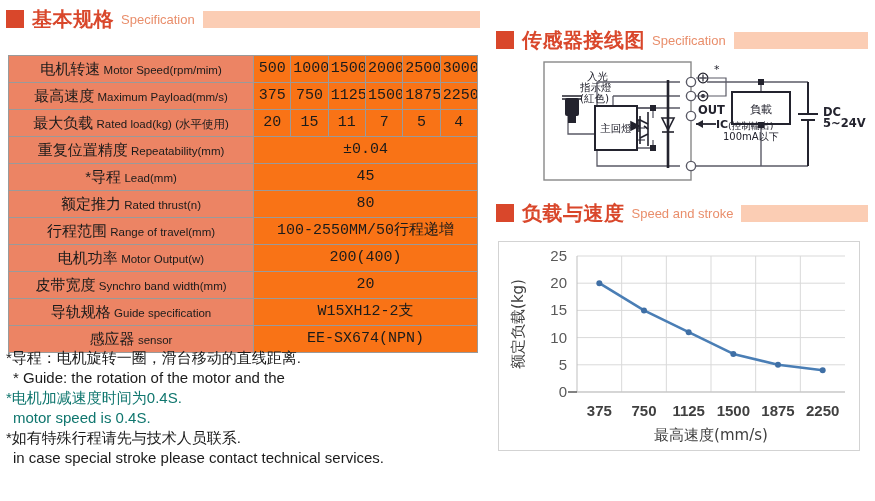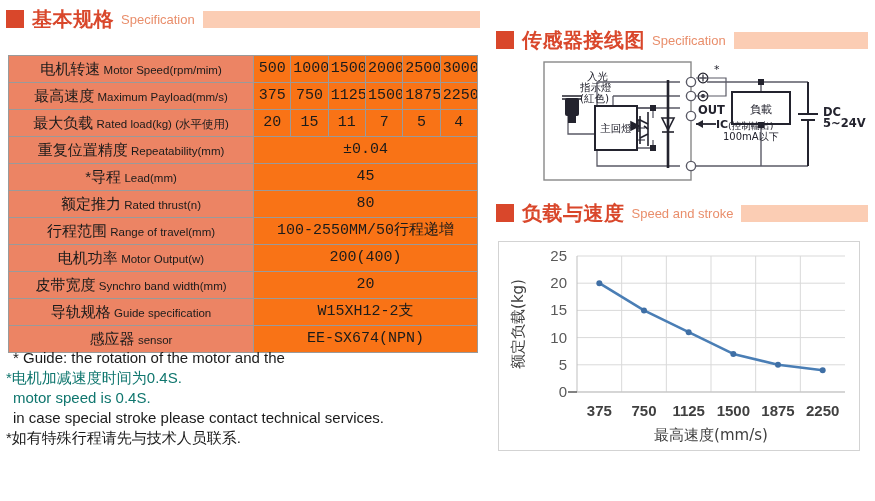--- a/index.html
+++ b/index.html
@@ -130,25 +130,26 @@
         <td class="val valwide" colspan="6">W15XH12-2支</td>
       </tr>
       <tr>
         <td class="lbl"><span class="cn">感应器</span> <span class="en">sensor</span></td>
         <td class="val valwide" colspan="6">EE-SX674(NPN)</td>
       </tr>
     </tbody>
 </table>
 
 <div id="notes">
+    <div class="ln">*导程：电机旋转一圈，滑台移动的直线距离.</div>
     <div class="ln ind">* Guide: the rotation of the motor and the</div>
     <div class="ln red">*电机加减速度时间为0.4S.</div>
     <div class="ln red ind">motor speed is 0.4S.</div>
+    <div class="ln">*如有特殊行程请先与技术人员联系.</div>
     <div class="ln ind">in case special stroke please contact technical services.</div>
-    <div class="ln">*如有特殊行程请先与技术人员联系.</div>
   </div>
 
 <div class="panel sec-head" id="wiring-head">
   <div class="sec-sq"></div>
   <div class="sec-cn">传感器接线图</div>
   <div class="sec-en">Specification</div>
   <div class="sec-bar"></div>
 </div>
 
 <div id="wiring-box">

